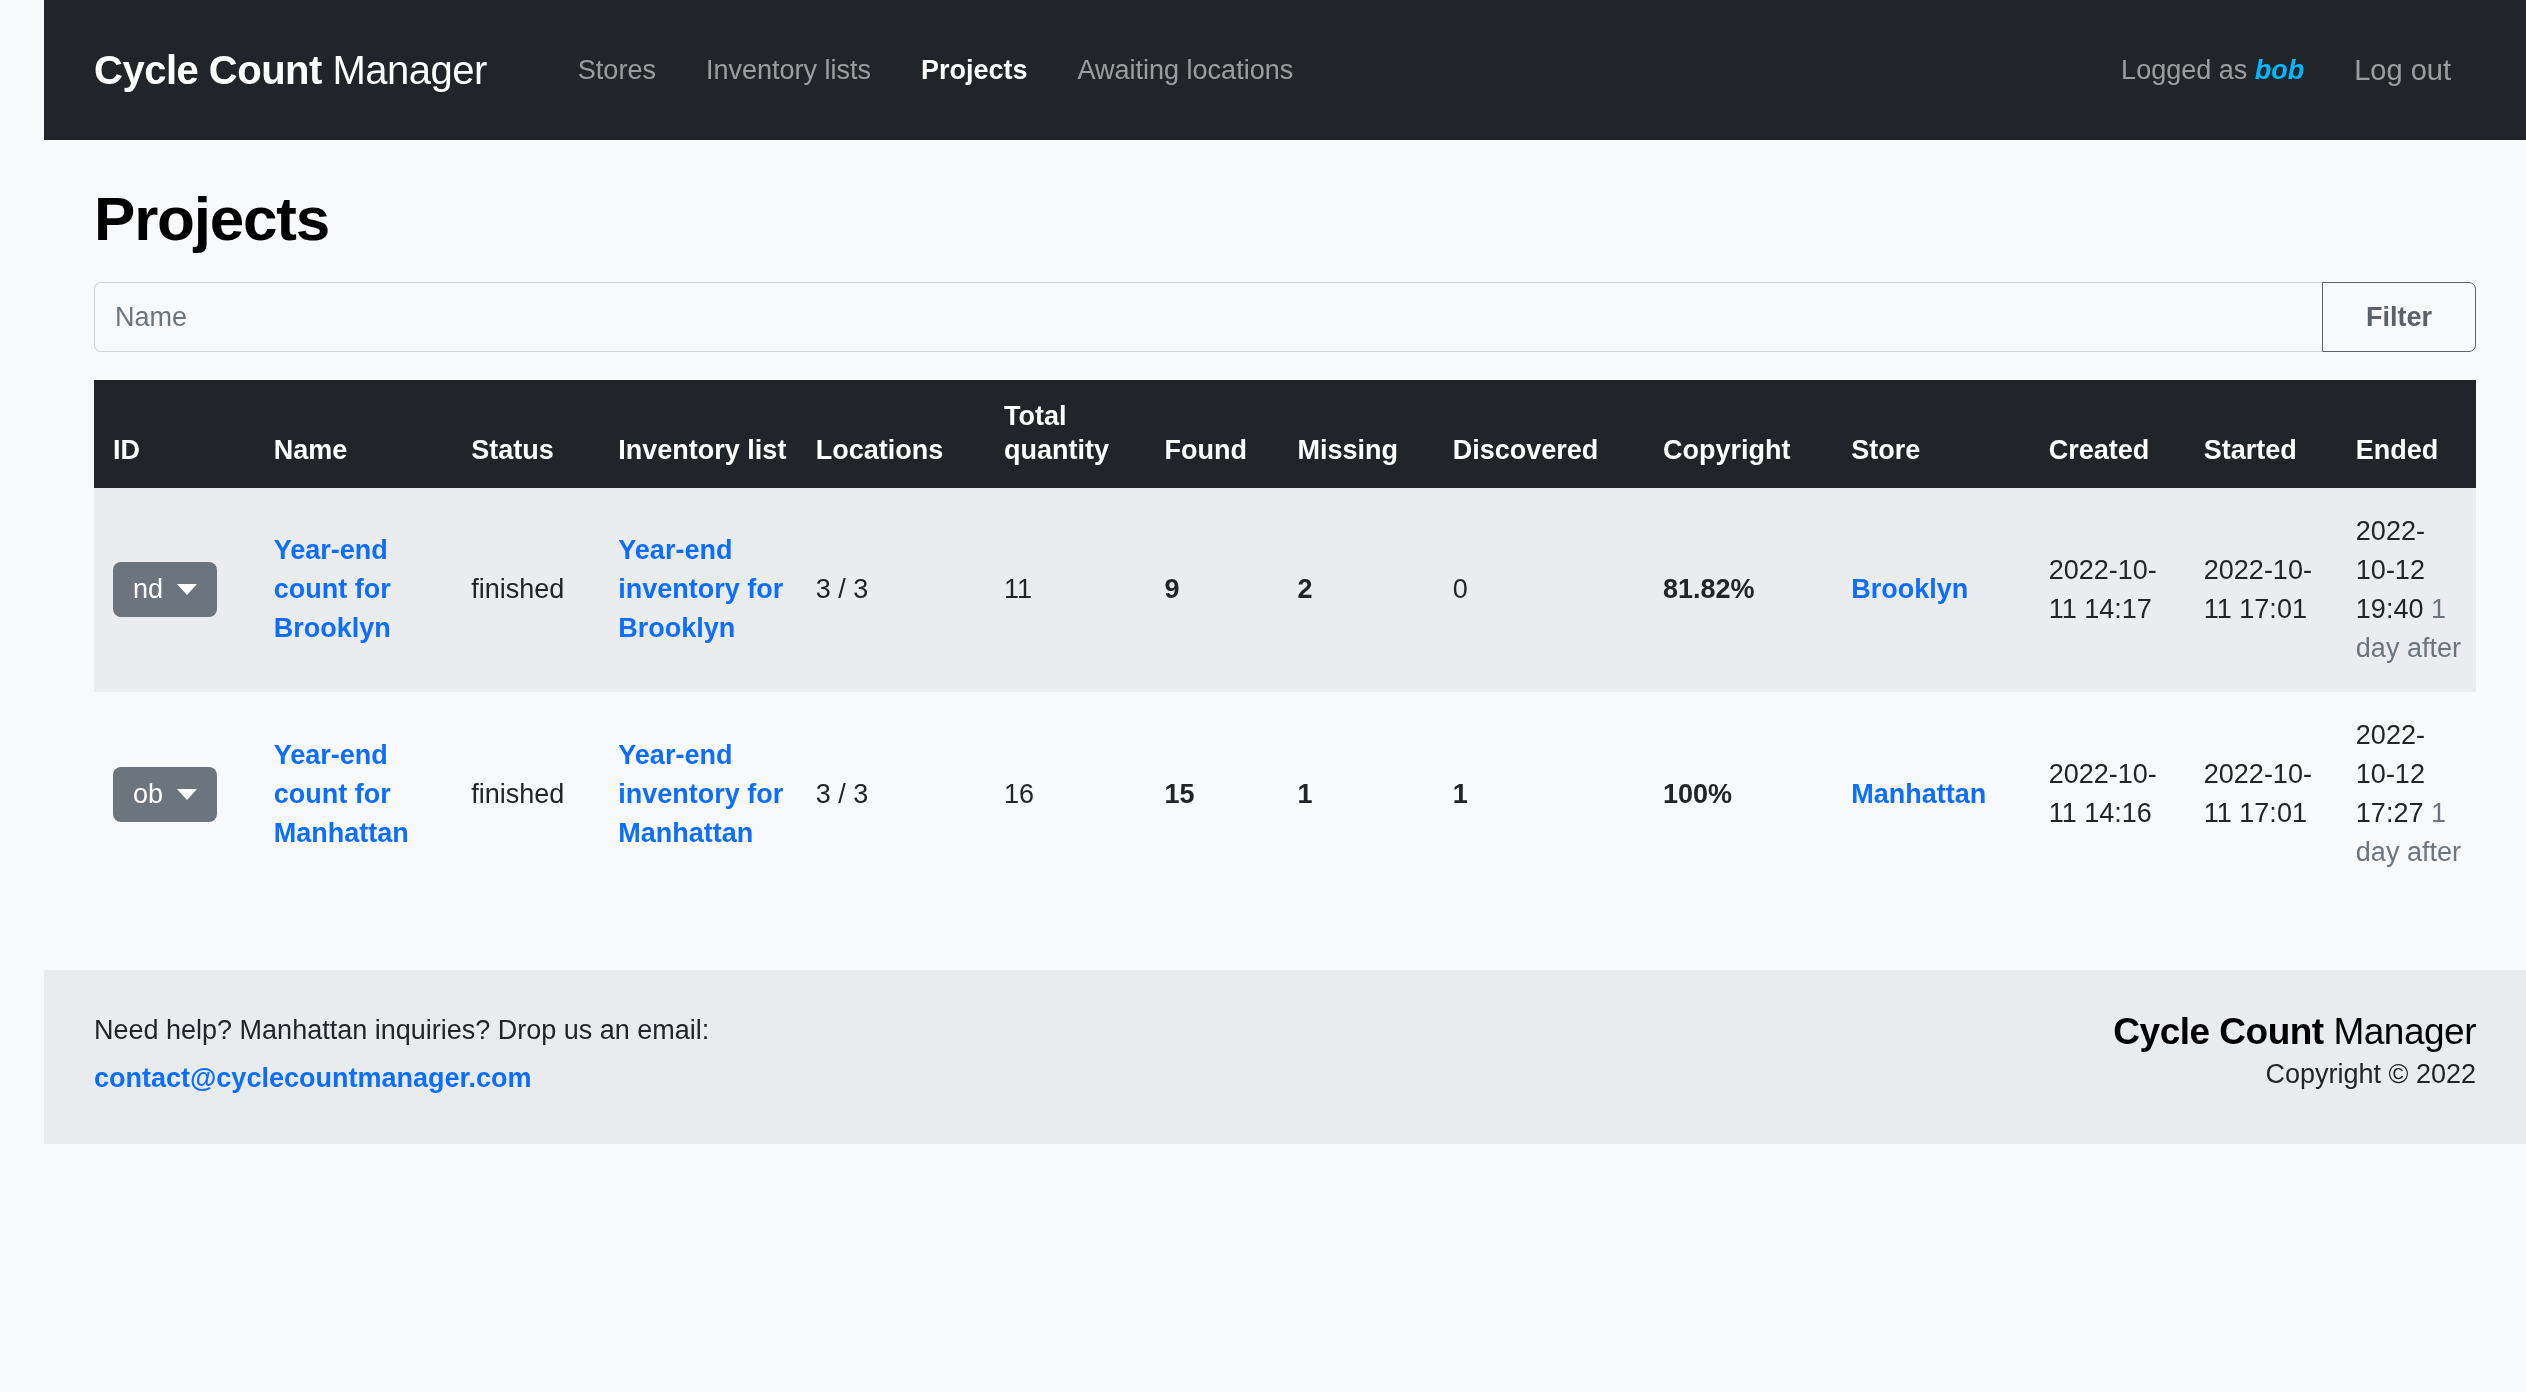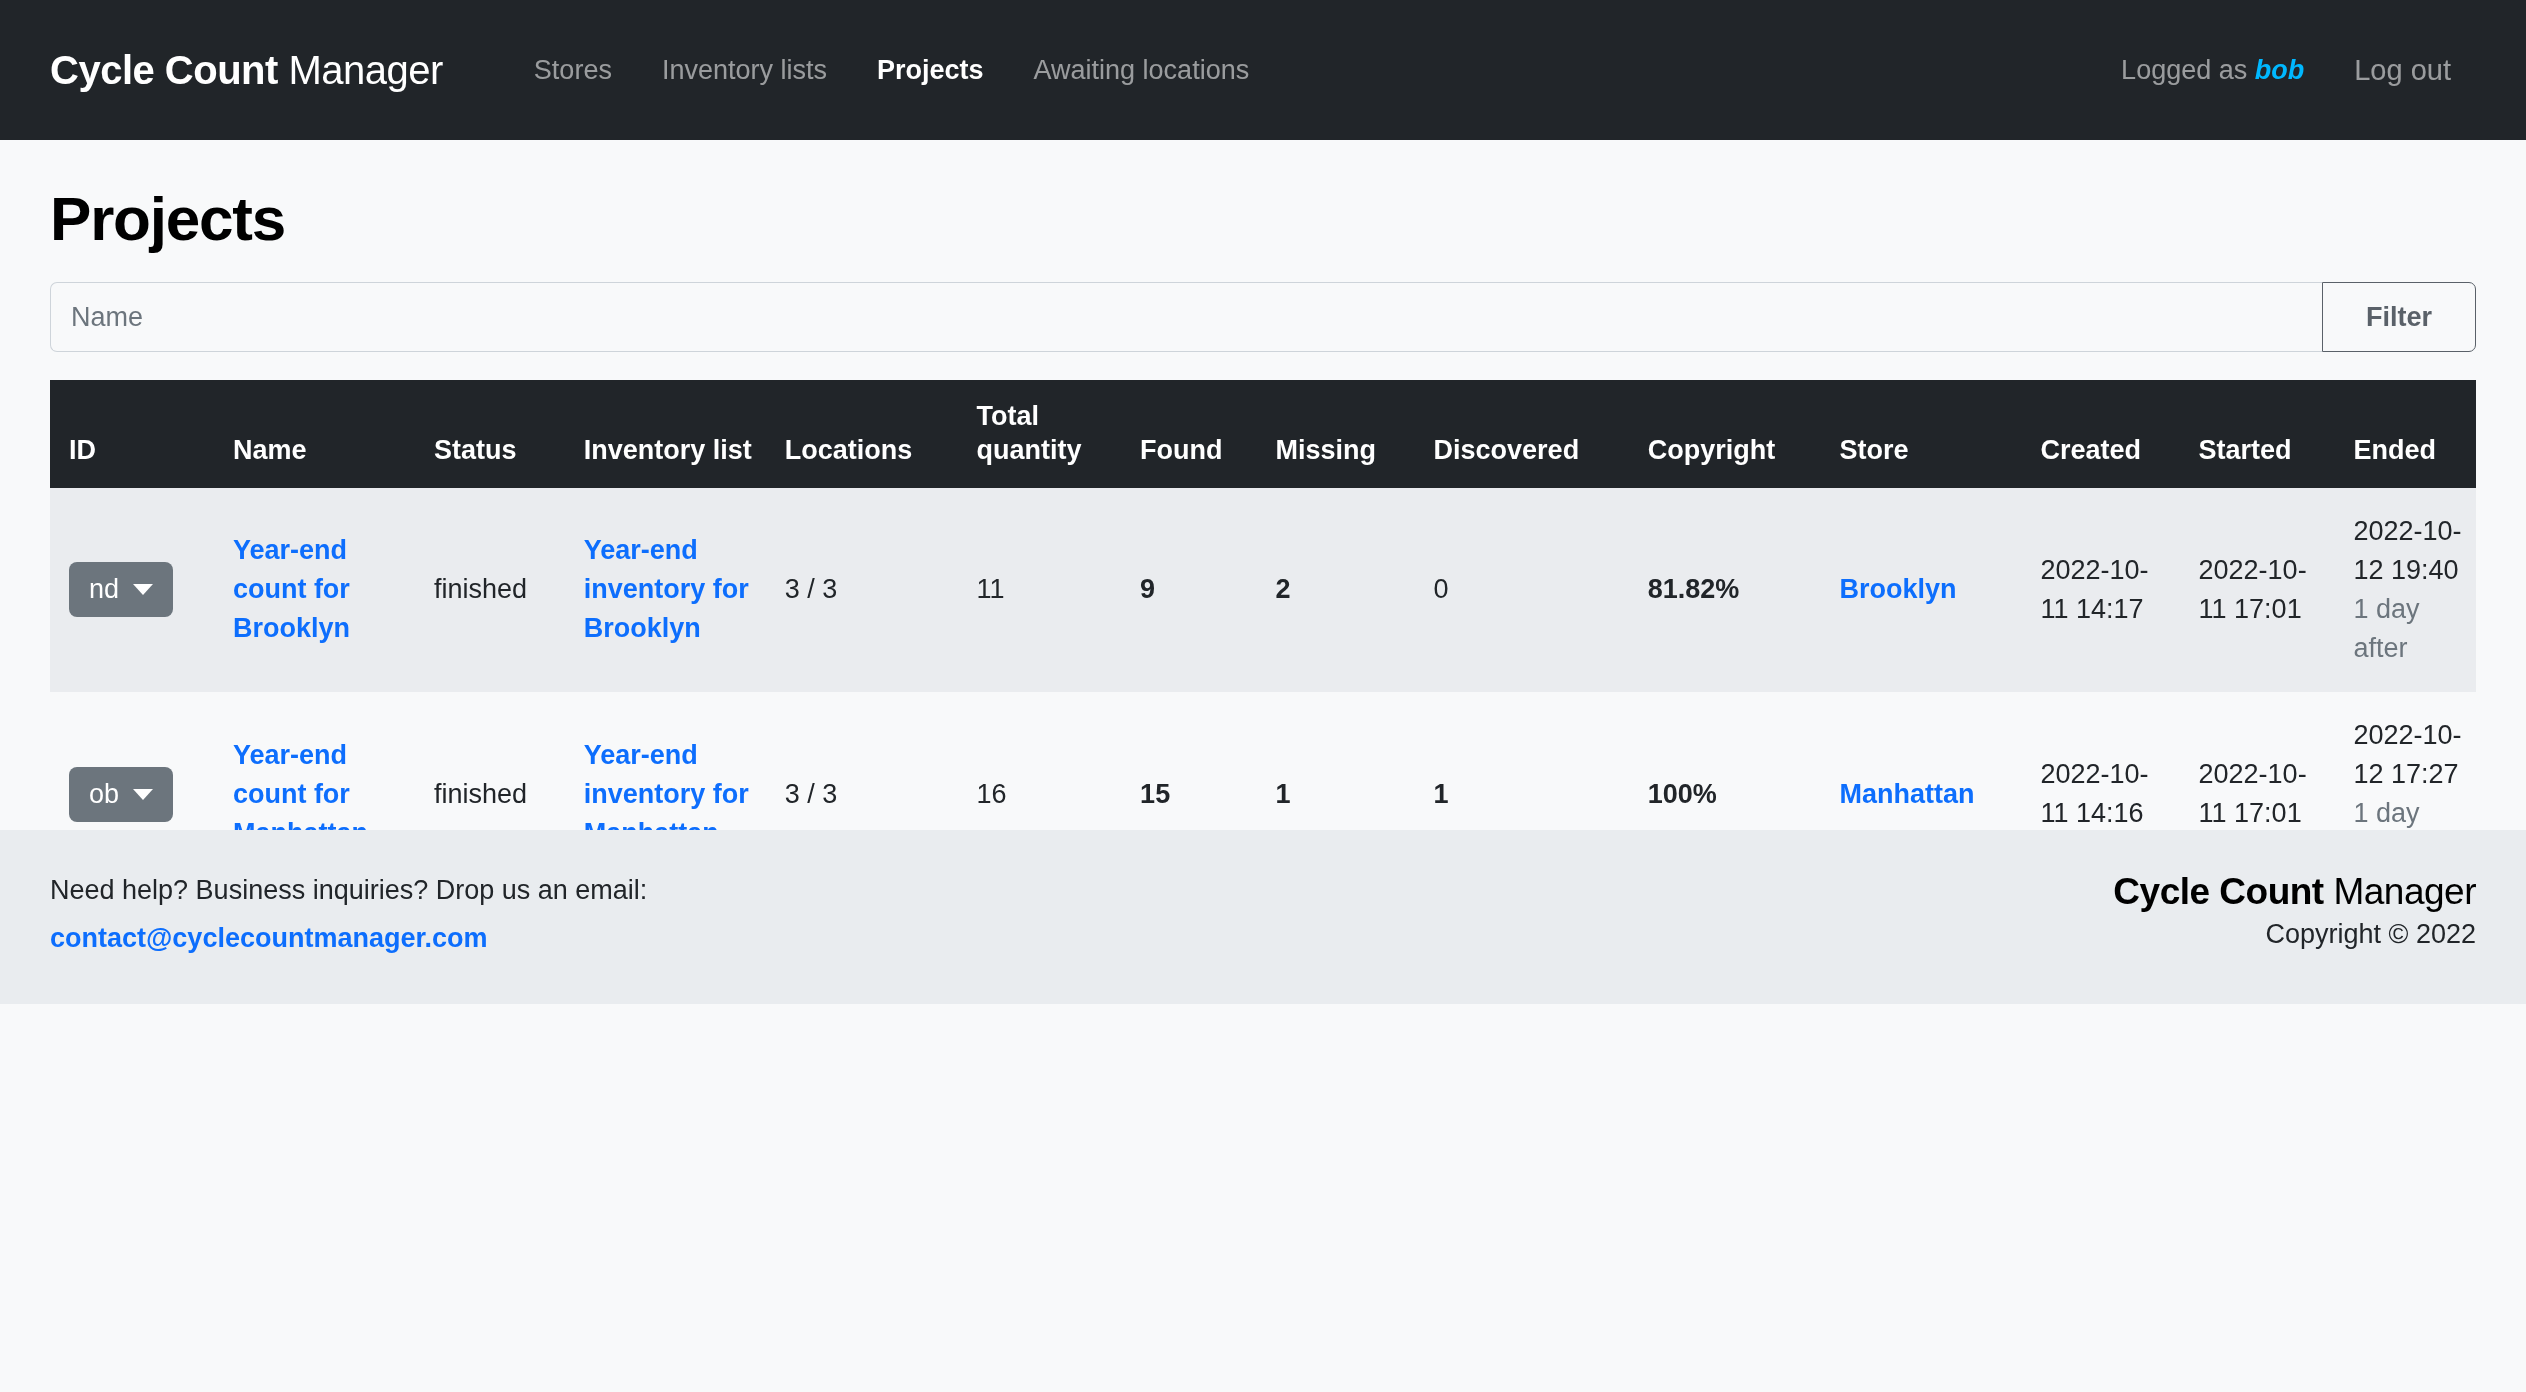--- a/index.html
+++ b/index.html
@@ -3,21 +3,21 @@
 <meta charset="utf-8">
 <style>
   * { box-sizing: border-box; }
   html, body {
     margin: 0; padding: 0;
     width: 2526px; height: 1392px;
     background: #f8f9fa;
     font-family: "Liberation Sans", sans-serif;
     -webkit-font-smoothing: antialiased;
   }
-  .page { width: 2526px; height: 1004px; display: flex; flex-direction: column; overflow: hidden; }
+  .page { width: 2526px; height: 1144px; display: flex; flex-direction: column; overflow: hidden; padding-left: 44px; }
 
   
   .navbar {
     background: #212529;
     height: 140px;
     flex: 0 0 140px;
     display: flex;
     align-items: center;
     padding: 0 50px;
   }
@@ -323,21 +323,21 @@
             <span class="sub">1 day after</span>
           </td>
         </tr>
 
       </tbody>
     </table>
   </div>
 
   <div class="footer">
     <div class="footer-left">
-      <span>Need help? Business inquiries? Drop us an email:</span>
+      <span>Need help? Manhattan inquiries? Drop us an email:</span>
       <a class="footer-mail">contact@cyclecountmanager.com</a>
     </div>
     <div class="footer-right">
       <div class="footer-brand">
         <span class="b-strong">Cycle Count</span>
         <span class="b-light">Manager</span>
       </div>
       <div class="footer-copy">Copyright © 2022</div>
     </div>
   </div>

